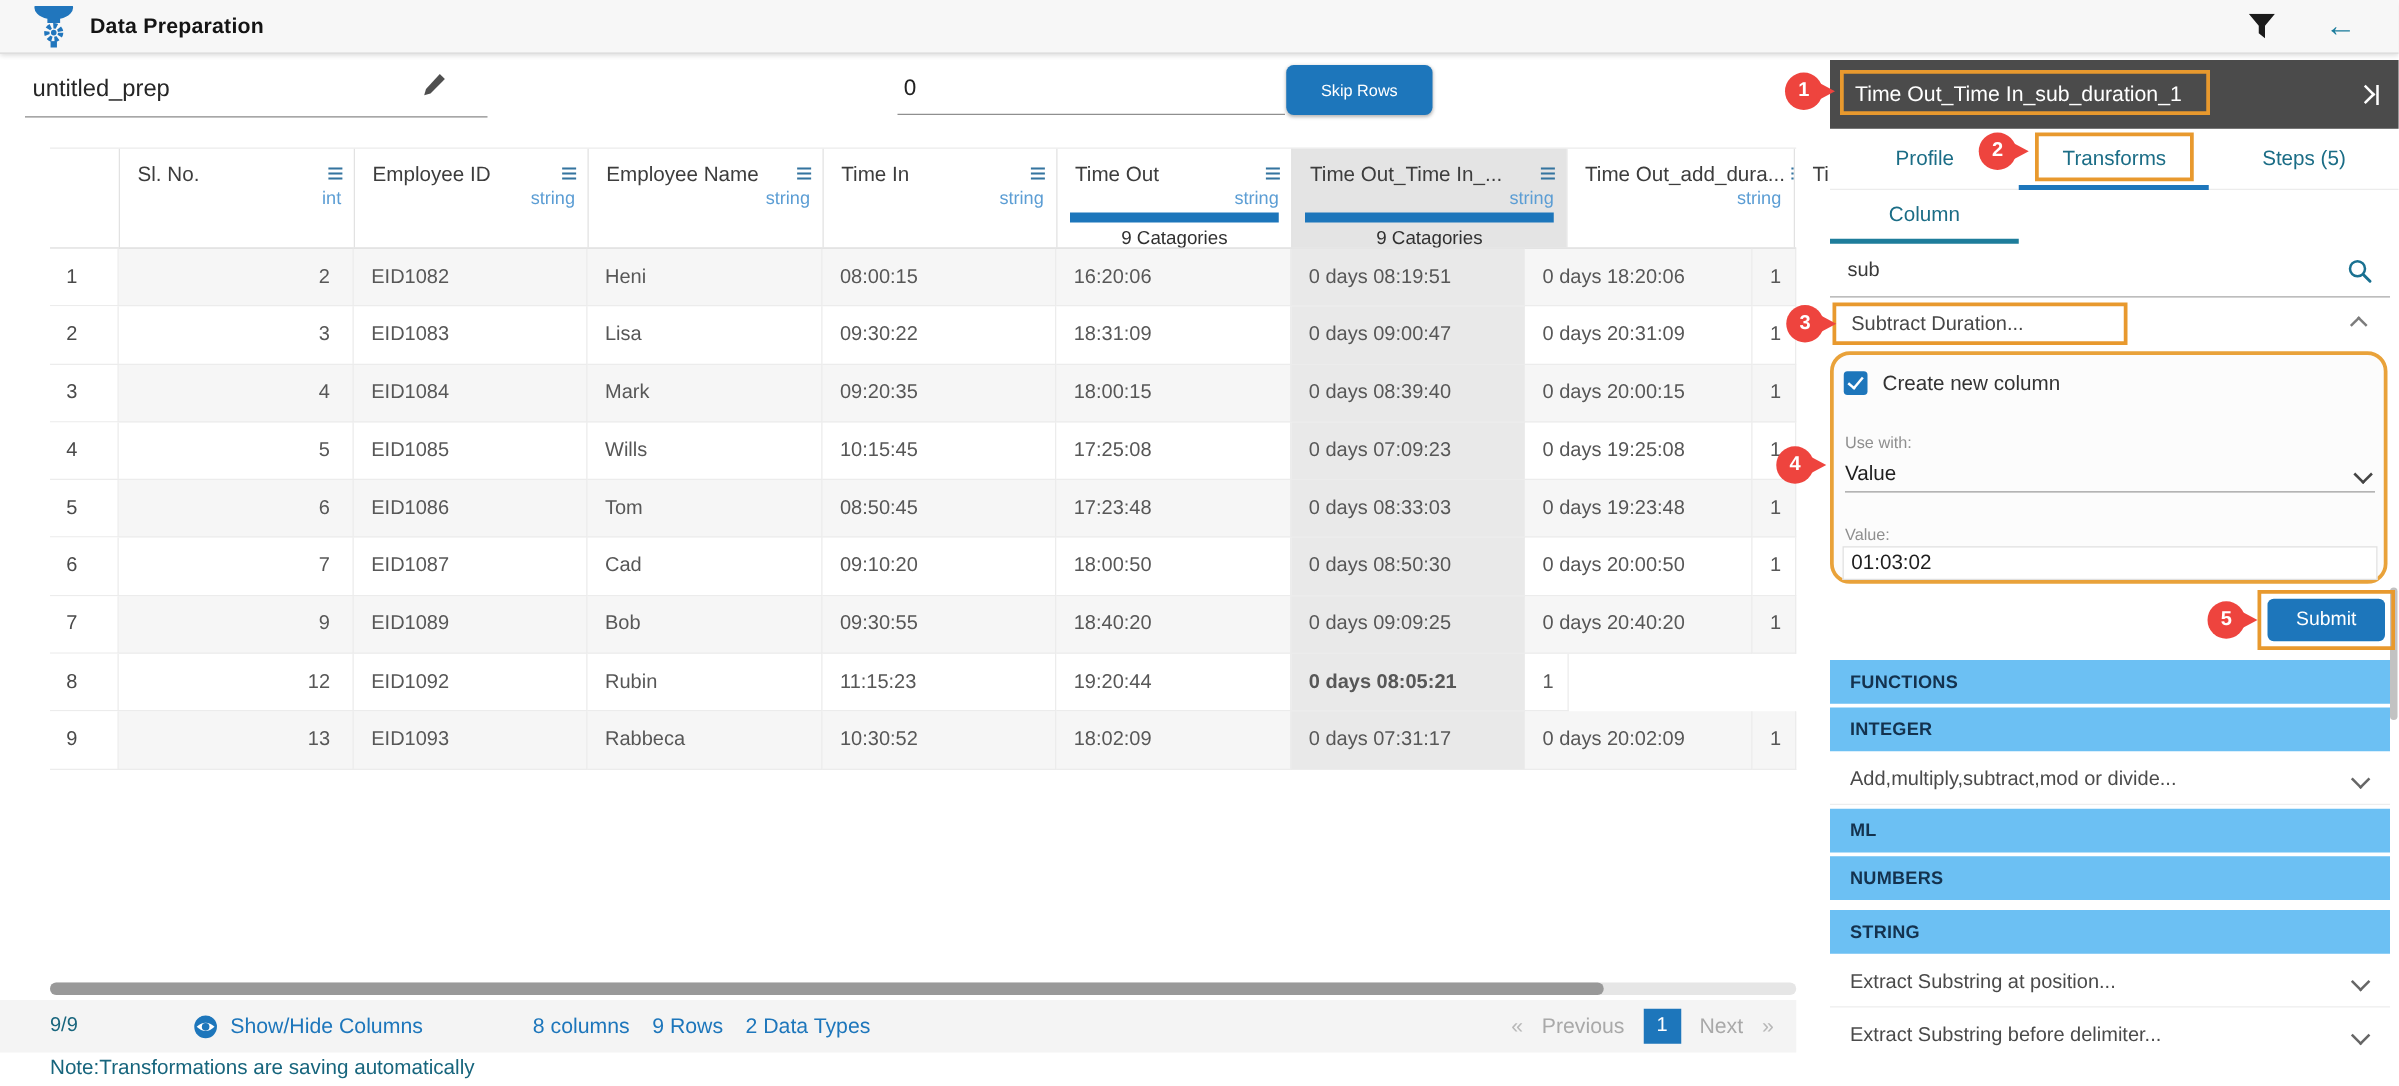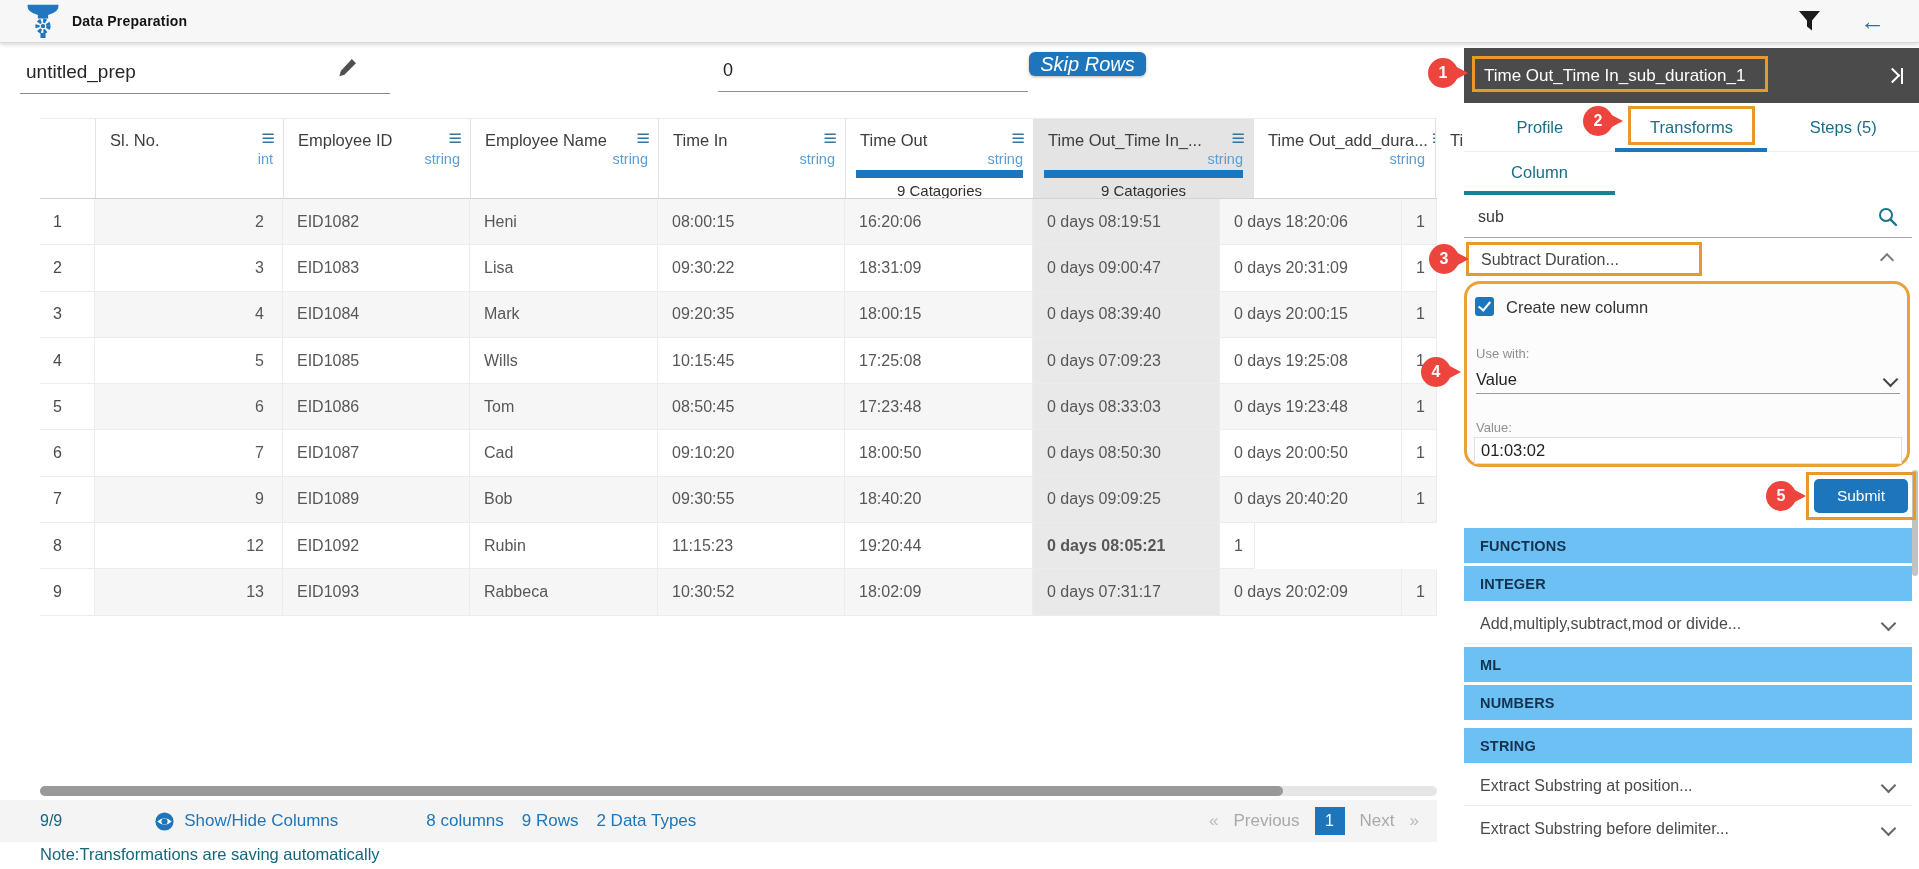--- a/index.html
+++ b/index.html
@@ -5,35 +5,35 @@
   html,body{margin:0;padding:0;}
   body{width:1919px;height:869px;overflow:hidden;background:#fff;
        font-family:"Liberation Sans",sans-serif;position:relative;}
   #app{position:relative;width:1919px;height:869px;overflow:hidden;background:#fff;}
 
   
   .app-header{position:absolute;left:0;top:0;width:1919px;height:42px;background:#f7f7f7;
     border-bottom:1px solid #d8d8d8;box-shadow:0 2px 4px rgba(0,0,0,.14);
     display:flex;align-items:center;z-index:6;}
   .logo{margin-left:26px;display:flex;align-items:center;}
-  .app-title{margin-left:12px;font-size:14px;font-weight:bold;color:#141414;letter-spacing:.2px;}
+  .app-title{margin-left:12px;font-size:17px;font-weight:bold;color:#141414;letter-spacing:.2px;}
   .header-right{margin-left:auto;display:flex;align-items:center;gap:40px;margin-right:34px;}
   .back-arrow{color:#1a7b9b;font-size:25px;line-height:1;font-weight:bold;cursor:pointer;}
 
   
   .name-field{position:absolute;left:20px;top:50px;width:370px;height:44px;
     border-bottom:1px solid #8a8a8a;font-size:19px;color:#262626;display:flex;
     align-items:center;padding-left:6px;box-sizing:border-box;background:#fff;}
   .pencil-btn{position:absolute;left:336px;top:56px;cursor:pointer;}
   .skip-input{position:absolute;left:718px;top:50px;width:310px;height:42px;
     border-bottom:1px solid #8f8f8f;font-size:18px;color:#222;display:flex;
     align-items:center;padding-left:5px;box-sizing:border-box;background:#fff;}
-  .skip-btn{position:absolute;left:1029px;top:52px;width:117px;height:24px;background:#1d76bb;
-    border-radius:6px;color:#fff;font-size:20px;display:flex;align-items:center;
-    justify-content:center;box-shadow:0 1px 3px rgba(0,0,0,.3);cursor:pointer;font-style:italic;}
+  .skip-btn{position:absolute;left:1029px;top:52px;width:117px;height:40px;background:#1d76bb;
+    border-radius:6px;color:#fff;font-size:13px;display:flex;align-items:center;
+    justify-content:center;box-shadow:0 1px 3px rgba(0,0,0,.3);cursor:pointer;}
 
   
   .table-wrap{position:absolute;left:40px;top:118px;width:1397px;}
   .thead{display:flex;height:81px;background:#fff;border-top:1px solid #ececec;
     border-bottom:1px solid #d2d2d2;box-sizing:border-box;}
   .hcell{box-sizing:border-box;border-left:1px solid #e2e2e2;padding-top:12px;overflow:hidden;flex-shrink:0;}
   .hcell:first-child{border-left:none;}
   .hcell.selcol{background:#e4e4e4;}
   .hname{display:flex;justify-content:space-between;align-items:flex-start;
     padding:0 8px 0 14px;font-size:16.5px;color:#3d3d3d;white-space:nowrap;}

